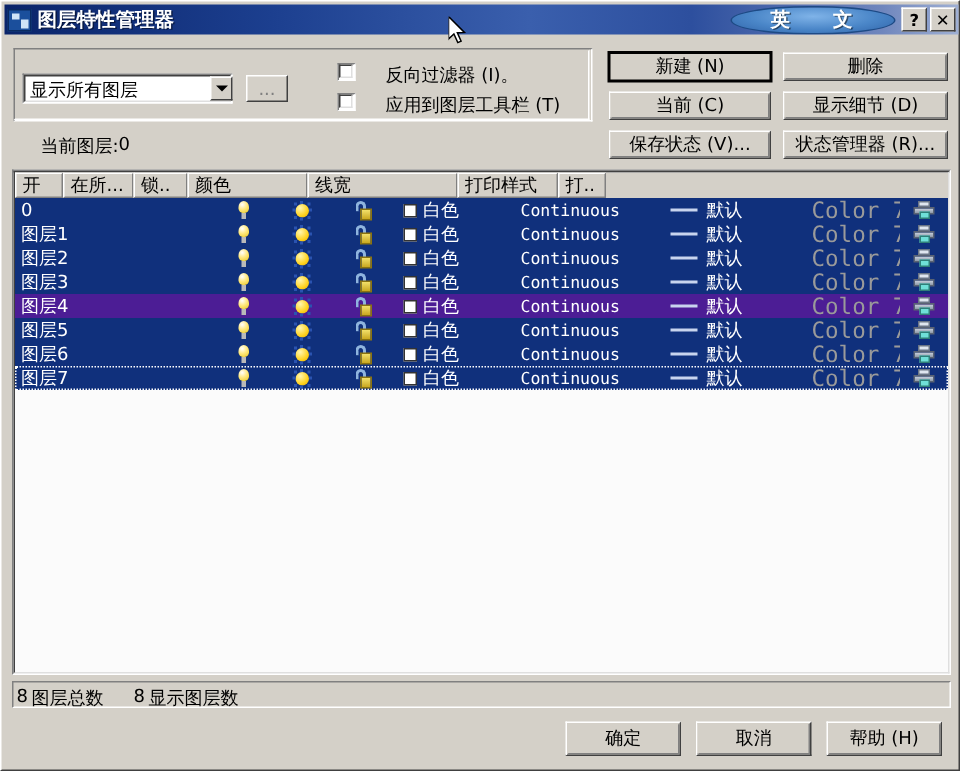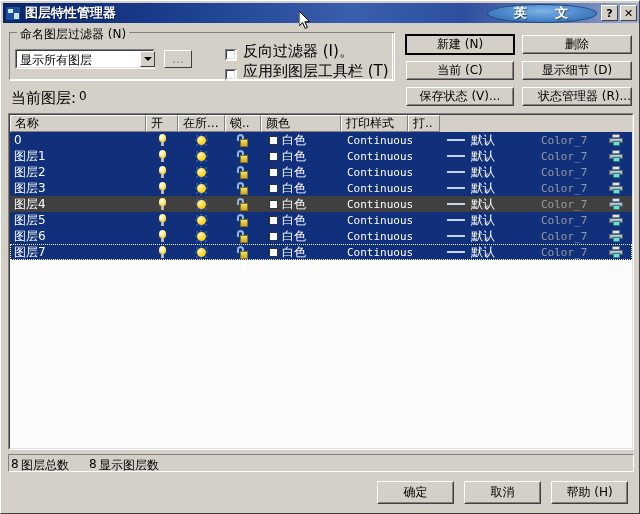--- a/index.html
+++ b/index.html
@@ -54,27 +54,27 @@
     border:1px solid #404040;border-right-color:#dfdfdf;border-bottom-color:#dfdfdf;box-sizing:border-box;}
   .combo-text{position:absolute;left:19px;top:51px;font-size:12px;}
   .combo-arrow{position:absolute;left:139px;top:50px;width:15px;height:16px;background:#d4d0c8;
     border-top:1px solid #ffffff;border-left:1px solid #ffffff;border-right:1px solid #404040;border-bottom:1px solid #404040;
     display:flex;align-items:center;justify-content:center;box-sizing:border-box;}
   .arrow-dn{width:0;height:0;border-left:4px solid transparent;border-right:4px solid transparent;border-top:4px solid #000;}
   .ellipsis-btn{position:absolute;left:163px;top:49px;width:28px;height:18px;background:#d4d0c8;
     border-top:1px solid #ffffff;border-left:1px solid #ffffff;border-right:1px solid #404040;border-bottom:1px solid #404040;
     display:flex;align-items:flex-end;justify-content:center;font-size:12px;color:#808080;box-sizing:border-box;padding-bottom:1px;}
 
-  .chkrow{position:absolute;display:flex;align-items:flex-end;font-size:15px;}
+  .chkrow{position:absolute;display:flex;align-items:flex-start;font-size:12px;gap:14px;}
   .chkbox{width:12px;height:12px;background:#ffffff;margin-right:6px;
     border:1px solid #808080;border-right-color:#ffffff;border-bottom-color:#ffffff;box-sizing:border-box;position:relative;}
   .chkbox:after{content:"";position:absolute;left:0;top:0;right:1px;bottom:1px;border:1px solid #404040;
     border-right-color:#dfdfdf;border-bottom-color:#dfdfdf;}
 
-  .curlayer{position:absolute;left:10px;top:88px;font-size:15px;}
+  .curlayer{position:absolute;left:26px;top:88px;font-size:12px;}
   .curlayer-val{position:absolute;left:78px;top:88px;font-size:12px;}
 
   
   .btn{position:absolute;background:#d4d0c8;font-size:12px;
     border-top:1px solid #ffffff;border-left:1px solid #ffffff;
     border-right:1px solid #404040;border-bottom:1px solid #404040;
     display:flex;align-items:center;justify-content:center;box-sizing:border-box;color:#000;}
   .btn .in{position:absolute;left:0;top:0;right:0;bottom:0;border:1px solid #d4d0c8;
     border-right-color:#808080;border-bottom-color:#808080;pointer-events:none;}
   .btn.default{border:2px solid #000;}
@@ -93,21 +93,21 @@
 
   .rows{position:absolute;left:0;top:17px;width:622px;height:316px;background:#fbfbfb;}
   .row{height:16px;display:flex;align-items:center;box-sizing:border-box;position:relative;
     background:#10307c;color:#ffffff;}
   .row.focus{outline:1px dotted #ffffff;outline-offset:-1px;}
   .cell{height:16px;display:flex;align-items:center;box-sizing:border-box;flex:0 0 auto;
     font-size:12px;white-space:nowrap;overflow:hidden;}
   .cell.name{padding-left:4px;}
   .cell.center{justify-content:center;}
   .cell.mono{font-family:"DejaVu Sans Mono","Liberation Mono",monospace;font-size:11px;}
-  .cell.plotstyle{color:#9a9a9a;font-family:"DejaVu Sans Mono","Liberation Mono",monospace;font-size:11px;padding-left:8px;}
+  .cell.plotstyle{color:#9a9a9a;font-family:"DejaVu Sans Mono","Liberation Mono",monospace;font-size:15px;padding-left:8px;}
 
   
   .bulb{width:9px;height:12px;position:relative;}
   .bulb .glass{position:absolute;left:1px;top:0;width:7px;height:8px;border-radius:50% 50% 40% 40%;
     background:radial-gradient(circle at 35% 30%,#ffffff 0%,#ffe980 45%,#e8c61e 100%);}
   .bulb .base{position:absolute;left:3px;top:8px;width:3px;height:4px;background:#b9b9b9;}
   .sun{width:13px;height:13px;position:relative;}
   .sun .disc{position:absolute;left:2px;top:2px;width:9px;height:9px;border-radius:50%;
     background:radial-gradient(circle at 35% 30%,#fff6b0 0%,#ffd21f 60%,#e0a800 100%);}
   .sun .r{position:absolute;width:2px;height:2px;background:#2a53b0;}
@@ -144,21 +144,20 @@
         <span>英</span>
         <span>文</span>
       </div>
     </div>
     <div class="tbtn">?</div>
     <div class="tbtn">✕</div>
   </div>
 
   <div class="groupbox"></div>
   <div class="groupbox-in"></div>
-  <div class="group-title">命名图层过滤器 (N)</div>
 
   <div class="combo"></div>
   <div class="combo-in"></div>
   <div class="combo-text">显示所有图层</div>
   <div class="combo-arrow">
     <div class="arrow-dn"></div>
   </div>
   <div class="ellipsis-btn">...</div>
 
   <div class="chkrow" style="left:224px;top:41px;">
@@ -185,42 +184,42 @@
     <span>显示细节 (D)</span>
   </div>
   <div class="btn" style="left:405px;top:60px;width:108px;height:19px;">
     <span class="in"></span>
     <span>当前 (C)</span>
   </div>
   <div class="btn" style="left:405px;top:86px;width:108px;height:19px;">
     <span class="in"></span>
     <span>保存状态 (V)...</span>
   </div>
-  <div class="btn" style="left:521px;top:86px;width:110px;height:19px;justify-content:flex-end;">
+  <div class="btn" style="left:521px;top:86px;width:110px;height:19px;">
     <span class="in"></span>
     <span>状态管理器 (R)...</span>
   </div>
 
   <div class="listwrap"></div>
   <div class="listwrap2">
     <div class="hdr" id="hdr">
-        <div class="hcell" style="width: 136px;">
-          <span>名称</span>
-        </div>
         <div class="hcell" style="width: 32px;">
           <span>开</span>
         </div>
         <div class="hcell" style="width: 47px;">
           <span>在所...</span>
         </div>
         <div class="hcell" style="width: 36px;">
           <span>锁..</span>
         </div>
         <div class="hcell" style="width: 80px;">
           <span>颜色</span>
+        </div>
+        <div class="hcell" style="width: 100px;">
+          <span>线宽</span>
         </div>
         <div class="hcell" style="width: 67px;">
           <span>打印样式</span>
         </div>
         <div class="hcell" style="width: 32px;">
           <span>打..</span>
         </div>
       </div>
     <div class="rows" id="rows">
         <div class="row" style="background: rgb(16, 48, 124);">
@@ -420,21 +419,21 @@
             <span>Color_7</span>
           </div>
           <div class="cell center" style="width: 32px;">
             <span class="printer">
               <span class="top"></span>
               <span class="mid"></span>
               <span class="pap"></span>
             </span>
           </div>
         </div>
-        <div class="row" style="background: #404040;">
+        <div class="row" style="background: #4c1d95;">
           <div class="cell name" style="width: 136px;">
             <span>图层4</span>
           </div>
           <div class="cell center" style="width: 32px;">
             <span class="bulb">
               <span class="glass"></span>
               <span class="base"></span>
             </span>
           </div>
           <div class="cell center" style="width: 47px;">

